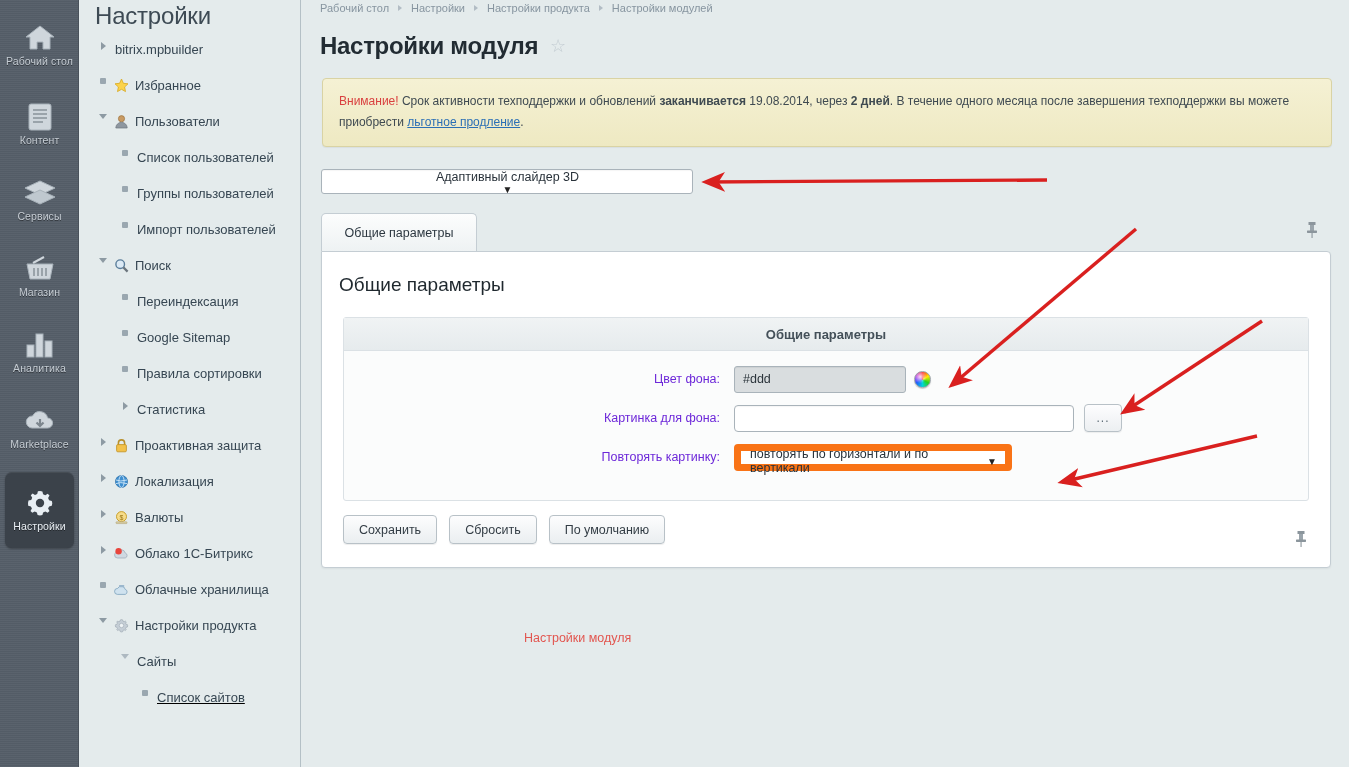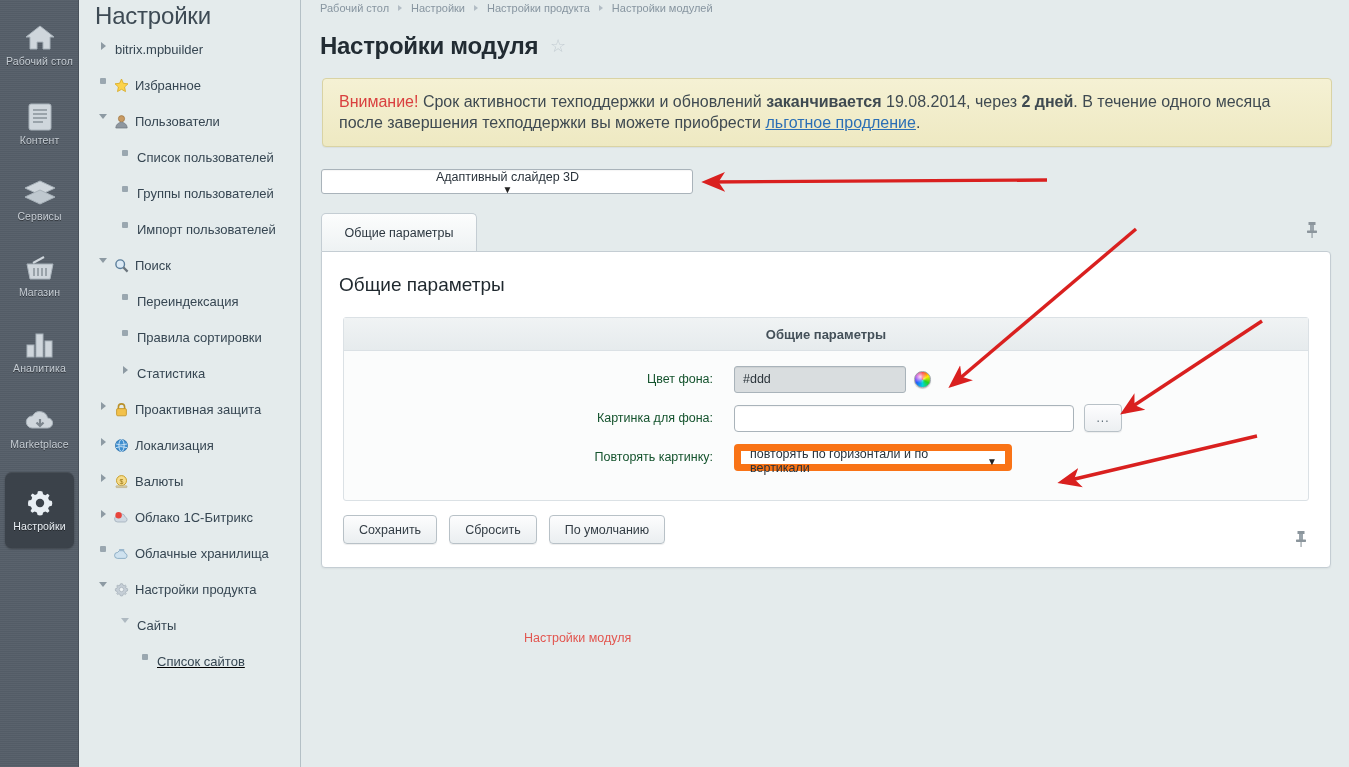--- a/index.html
+++ b/index.html
@@ -136,21 +136,21 @@
   .star { margin-left: 12px; font-size: 18px; color: #c3ccd2; cursor: pointer; }
 
   
   .warn {
     margin: 18px 20px 0 20px;
     background: #f2eecd;
     background-image: linear-gradient(#f5f1d4, #eee9c2);
     border: 1px solid #d9d3a4;
     border-radius: 4px;
     padding: 12px 16px 13px 16px;
-    font-size: 16px; color: #3f4a51;
+    font-size: 12px; color: #3f4a51;
     line-height: 21px;
     box-shadow: 0 1px 1px rgba(0,0,0,0.05);
     width: 1010px;
   }
   .warn .red { color: #d9403f; }
   .warn b { font-weight: bold; }
   .warn a { color: #2b6fb5; text-decoration: underline; cursor: pointer; }
 
   
   .modselect {
@@ -220,22 +220,22 @@
   }
   .frows { padding: 14px 0 18px 0; }
   .frow {
     display: flex; align-items: center;
     margin-bottom: 11px;
     height: 28px;
   }
   .flabel {
     width: 390px; flex: 0 0 390px;
     text-align: right;
-    padding-right: 21px;
-    font-size: 12.5px; color: #14532d;
+    padding-right: 14px;
+    font-size: 12.5px; color: #6d28d9;
   }
   .inp-color {
     width: 172px; height: 27px;
     background: #d9dddf;
     border: 1px solid #a9b3ba;
     border-radius: 3px;
     font-size: 12.5px; color: #2b343b;
     padding: 0 8px;
     font-family: "Liberation Sans", sans-serif;
     box-shadow: inset 0 1px 1px rgba(0,0,0,0.06);
@@ -469,20 +469,27 @@
             <span class="dot"></span>
           </div>
           <div style="width: 4px;"></div>
           <div class="tlabel">Переиндексация</div>
         </div>
         <div class="tnode lvl2">
           <div class="tg">
             <span class="dot"></span>
           </div>
           <div style="width: 4px;"></div>
+          <div class="tlabel">Google Sitemap</div>
+        </div>
+        <div class="tnode lvl2">
+          <div class="tg">
+            <span class="dot"></span>
+          </div>
+          <div style="width: 4px;"></div>
           <div class="tlabel">Правила сортировки</div>
         </div>
         <div class="tnode lvl2">
           <div class="tg">
             <span class="caret-r"></span>
           </div>
           <div style="width: 4px;"></div>
           <div class="tlabel">Статистика</div>
         </div>
         <div class="tnode lvl1">

